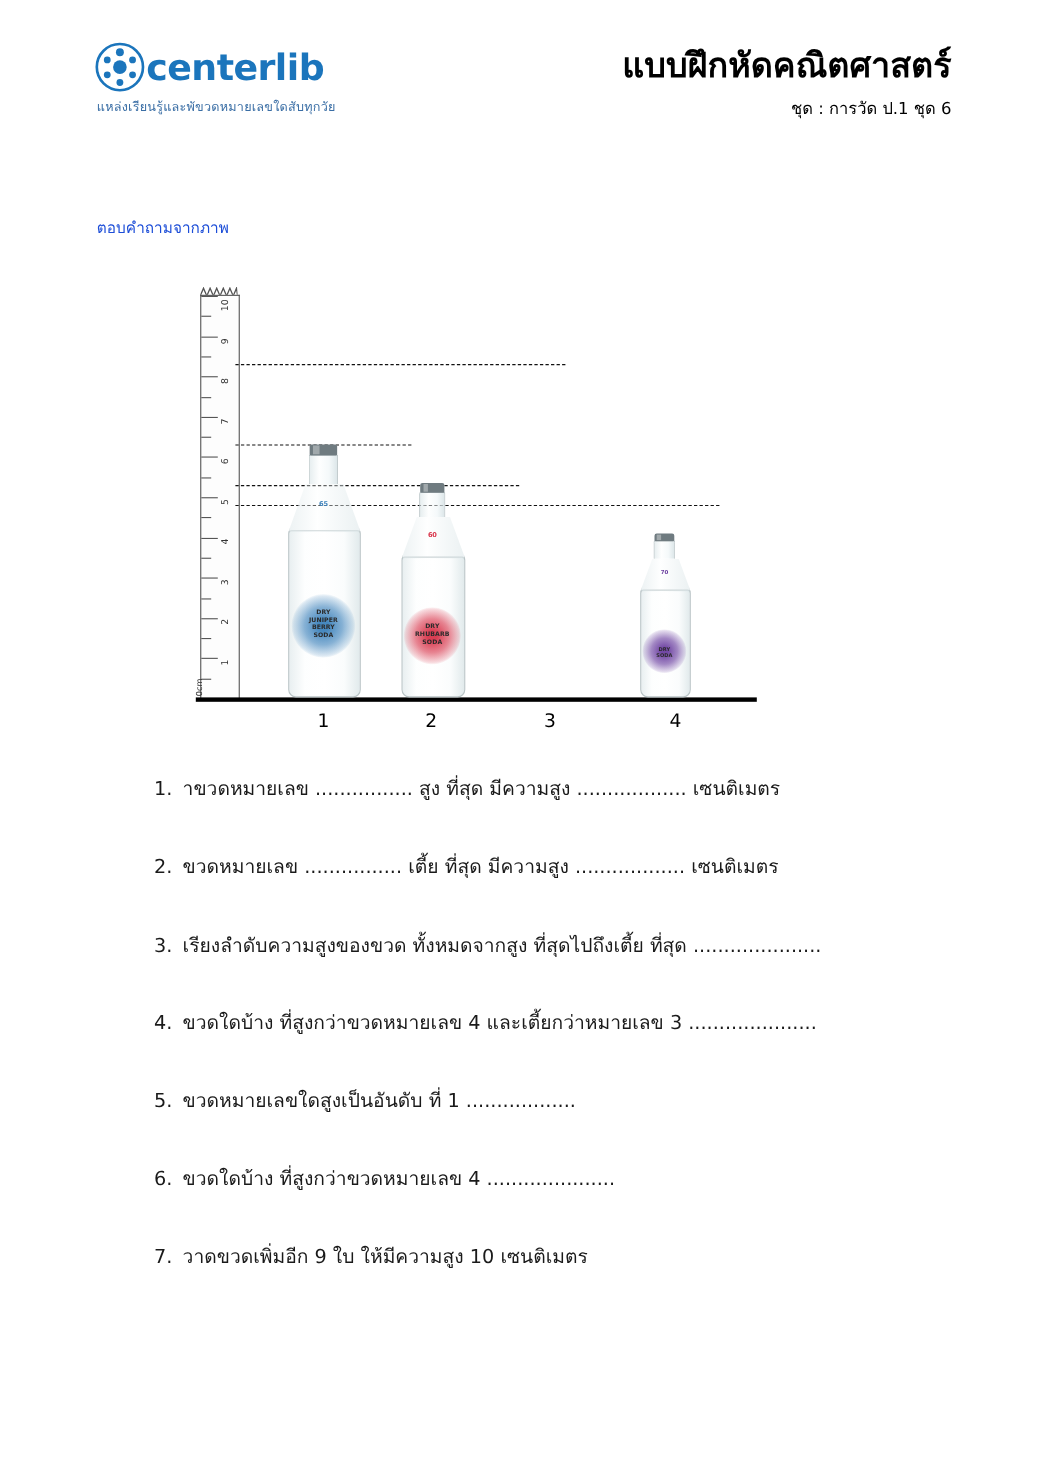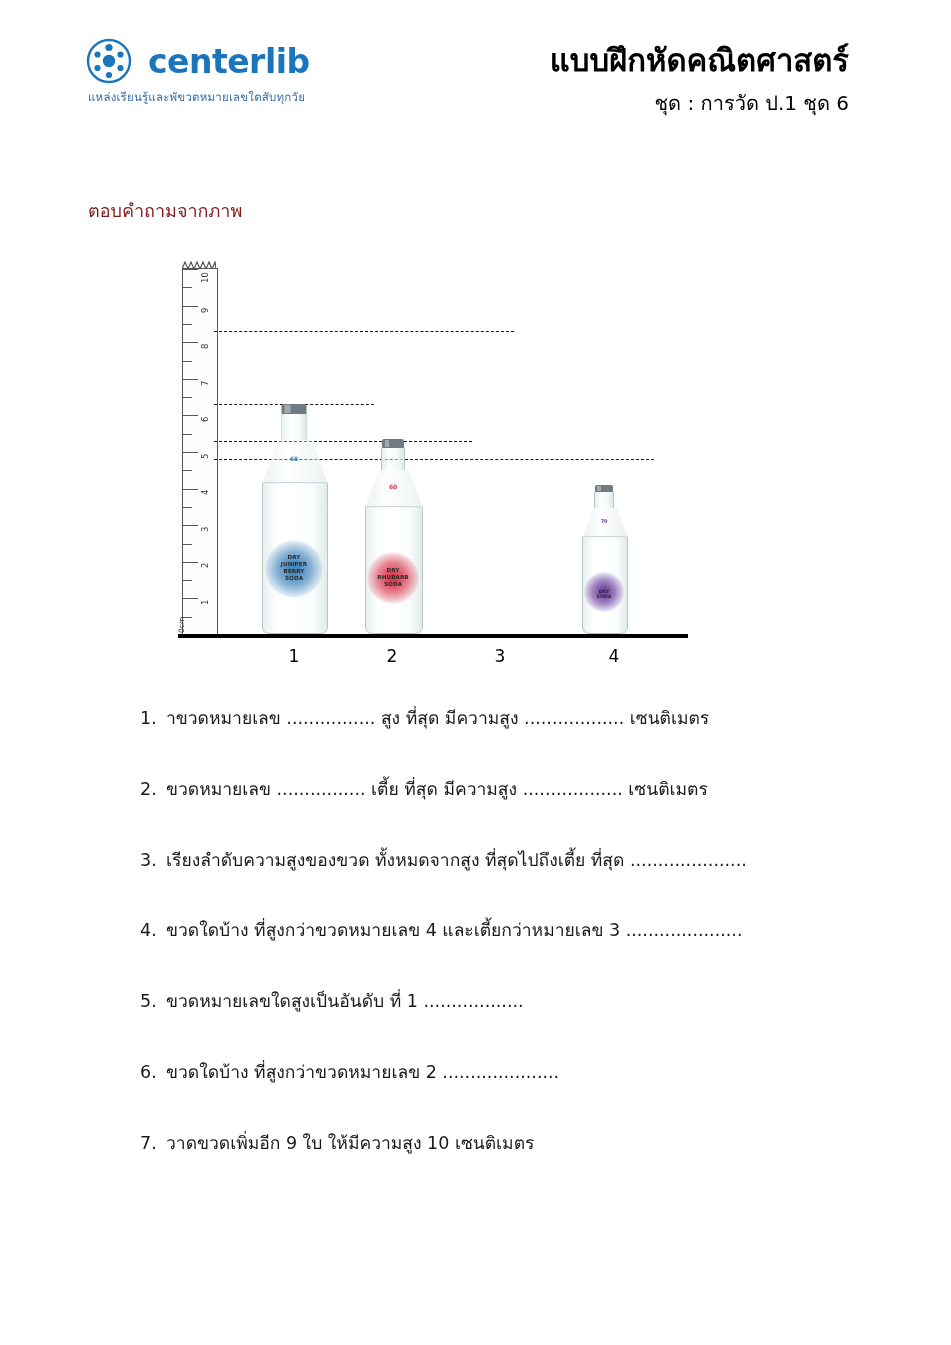--- a/index.html
+++ b/index.html
@@ -26,21 +26,21 @@
   }
   .logo-block {
     position: absolute;
     left: 86px;
     top: 10px;
     width: 260px;
   }
   .logo-row {
     display: flex;
     align-items: center;
-    gap: 16px;
+    gap: 1px;
   }
   .logo-mark {
     width: 46px;
     height: 46px;
     flex: 0 0 46px;
   }
   .logo-word {
     font-family: "DejaVu Sans", "Liberation Sans", sans-serif;
     font-size: 33px;
     font-weight: bold;
@@ -52,45 +52,45 @@
   .logo-tagline {
     margin-top: 4px;
     margin-left: 2px;
     font-size: 11.5px;
     color: #3a6ea5;
     letter-spacing: 0.2px;
     white-space: nowrap;
   }
   .title-block {
     position: absolute;
-    right: 102px;
+    right: 86px;
     top: 14px;
     text-align: right;
   }
   .doc-title {
     font-size: 31px;
     font-weight: bold;
     color: #000;
     line-height: 1.2;
     white-space: nowrap;
   }
   .doc-subtitle {
     margin-top: 8px;
-    font-size: 20px;
+    font-size: 15px;
     color: #000;
     white-space: nowrap;
   }
 
   
   .instruction {
     position: absolute;
     left: 88px;
     top: 196px;
-    font-size: 18px;
-    color: #7f1d1d;
+    font-size: 14px;
+    color: #1d4ed8;
   }
 
   
   .figure {
     position: absolute;
     left: 150px;
     top: 258px;
     width: 560px;
     height: 420px;
   }
@@ -429,21 +429,21 @@
     <span class="q-text">ขวดใดบ้าง ที่สูงกว่าขวดหมายเลข 4 และเตี้ยกว่าหมายเลข 3  .....................</span>
   </div>
 
   <div class="q-item">
     <span class="q-num">5.</span>
     <span class="q-text">ขวดหมายเลขใดสูงเป็นอันดับ ที่ 1  ..................</span>
   </div>
 
   <div class="q-item">
     <span class="q-num">6.</span>
-    <span class="q-text">ขวดใดบ้าง ที่สูงกว่าขวดหมายเลข 2  .....................</span>
+    <span class="q-text">ขวดใดบ้าง ที่สูงกว่าขวดหมายเลข 4  .....................</span>
   </div>
 
   <div class="q-item">
     <span class="q-num">7.</span>
     <span class="q-text">วาดขวดเพิ่มอีก 9 ใบ ให้มีความสูง 10 เซนติเมตร</span>
   </div>
 
 </div>
 
 </body></html>

